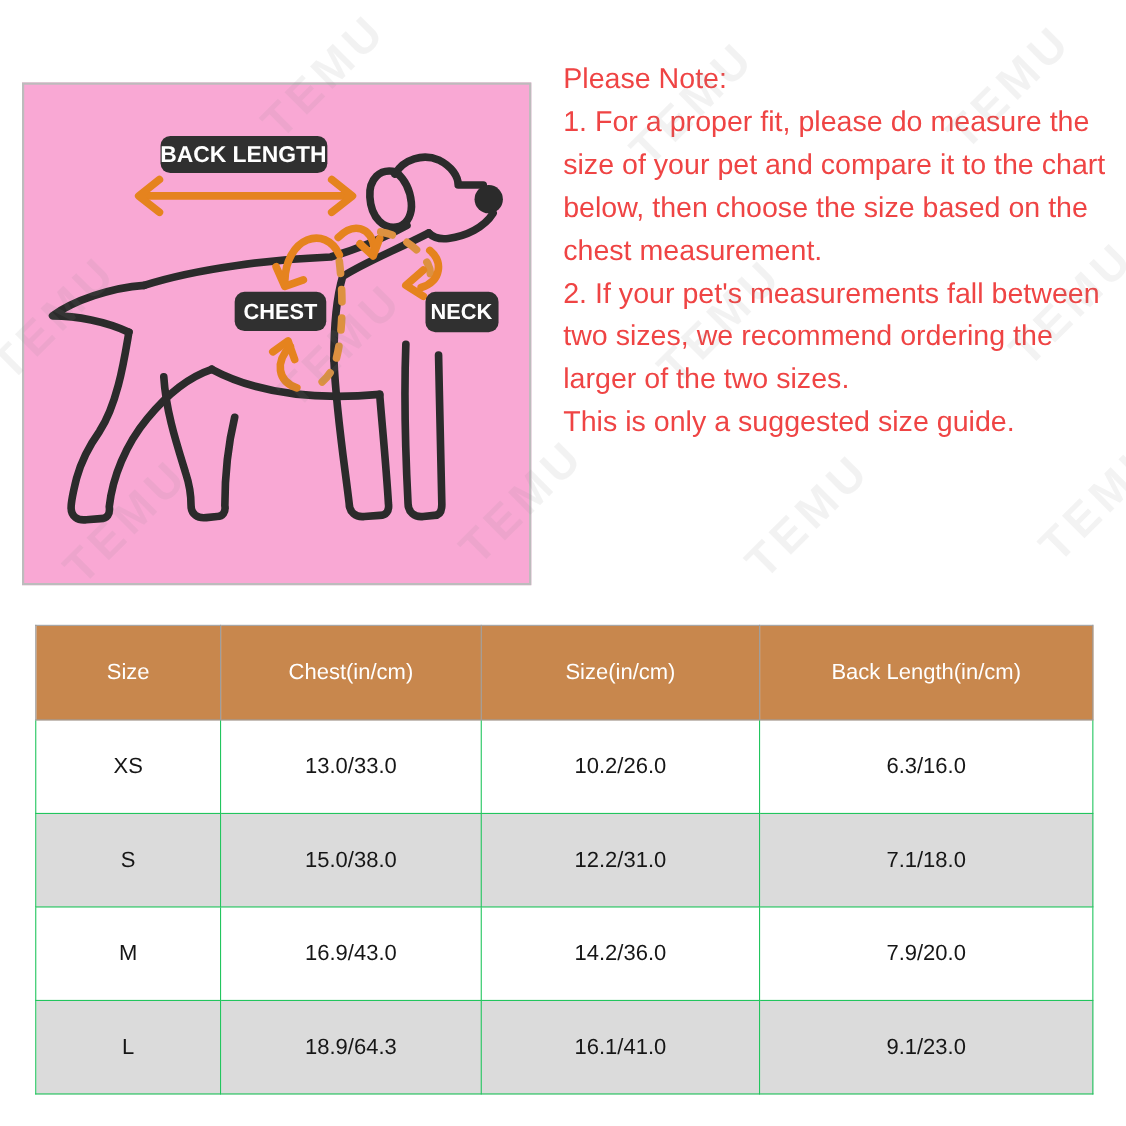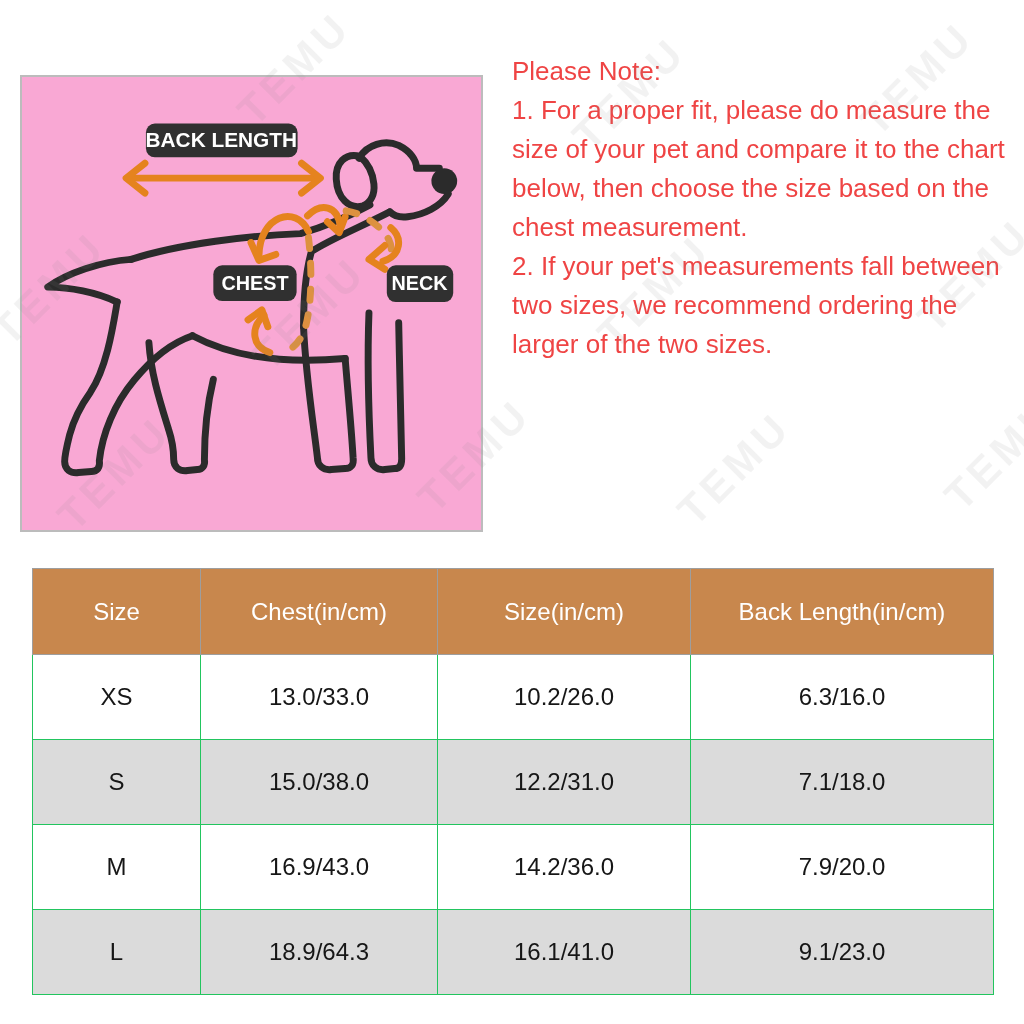--- a/index.html
+++ b/index.html
@@ -27,21 +27,21 @@
   
   .notes{
     position:absolute;left:512px;top:52px;width:502px;z-index:2;
     font-size:26px;line-height:39px;color:#ef4444;
   }
   .notes p{margin:0;}
   
   table.size-table{
     position:absolute;left:32px;top:568px;width:961px;z-index:2;
     border-collapse:collapse;table-layout:fixed;
-    font-size:24px;color:#161616;text-align:center;
+    font-size:20px;color:#161616;text-align:center;
     border:1px solid #9e9e9e;
   }
   table.size-table th{
     background:#c8874d;color:#ffffff;font-weight:normal;height:85px;
     border:1px solid #9e9e9e;padding:0;
   }
   table.size-table td{
     height:60px;border:1px solid #22c55e;padding:12px;background:#ffffff;
   }
   table.size-table tr.stripe td{background:#dbdbdb;}
@@ -127,20 +127,21 @@
         <rect class="tag-rect" x="368" y="190" width="67" height="37" rx="9"></rect>
         <text class="tag-text" x="401" y="215" font-size="20">NECK</text>
       </g>
     </svg>
   </div>
 
   <div class="notes">
     <p>Please Note:</p>
     <p>1. For a proper fit, please do measure the size of your pet and compare it to the chart below, then choose the size based on the chest measurement.</p>
     <p>2. If your pet's measurements fall between two sizes, we recommend ordering the larger of the two sizes.</p>
+    <p>This is only a suggested size guide.</p>
   </div>
 
   <table class="size-table">
     <colgroup>
       <col style="width:168px">
         <col style="width:237px">
         <col style="width:253px">
         <col style="width:303px">
     </colgroup>
     <thead>

